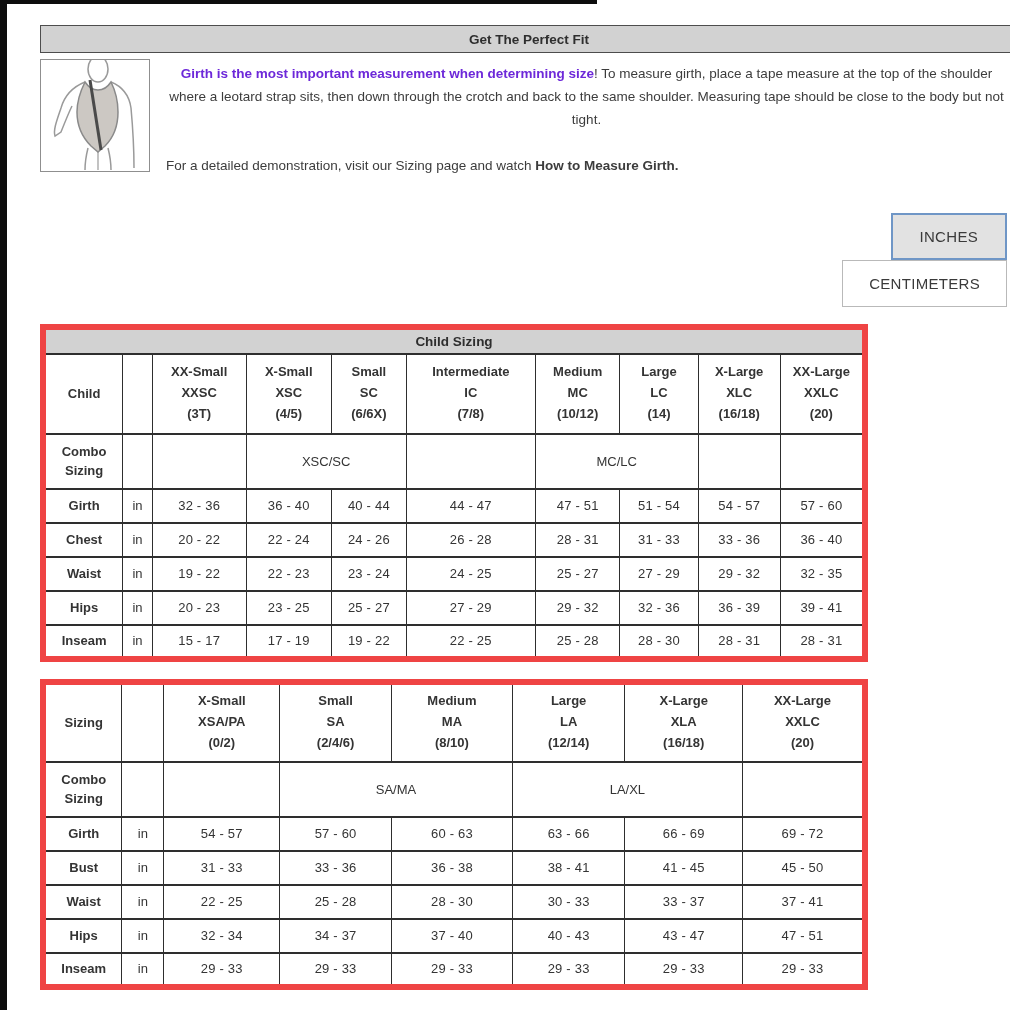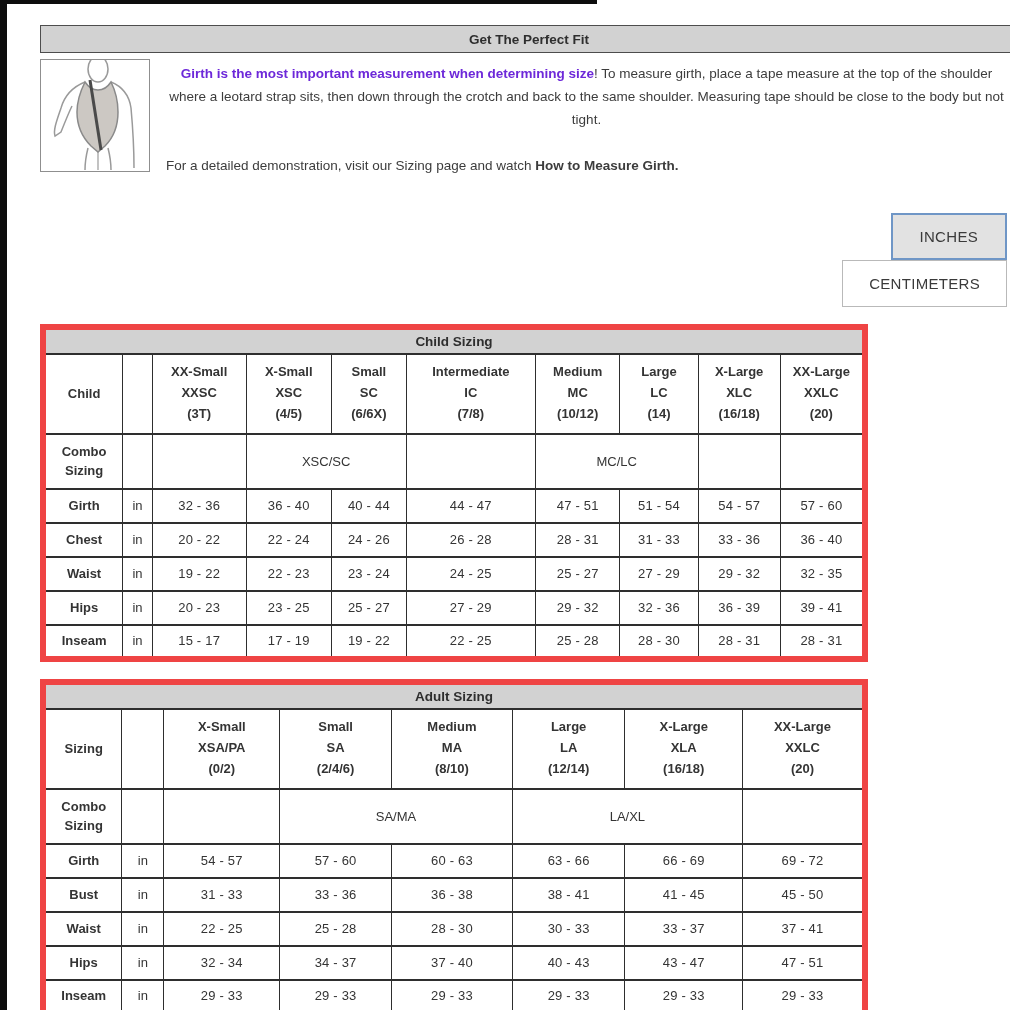--- a/index.html
+++ b/index.html
@@ -303,23 +303,20 @@
           <col style="width: 9.6%;">
           <col style="width: 5.1%;">
           <col style="width: 14.1%;">
           <col style="width: 13.6%;">
           <col style="width: 14.7%;">
           <col style="width: 13.7%;">
           <col style="width: 14.3%;">
           <col style="width: 14.9%;">
         </colgroup>
         <tbody>
-          <tr>
-            <td class="title-cell" colspan="8">Adult Sizing</td>
-          </tr>
           <tr class="header-row">
             <td class="label-cell">Sizing</td>
             <td class="unit-cell"></td>
             <td class="col-head">
               <div>X-Small</div>
               <div>XSA/PA</div>
               <div>(0/2)</div>
             </td>
             <td class="col-head">
               <div>Small</div>

